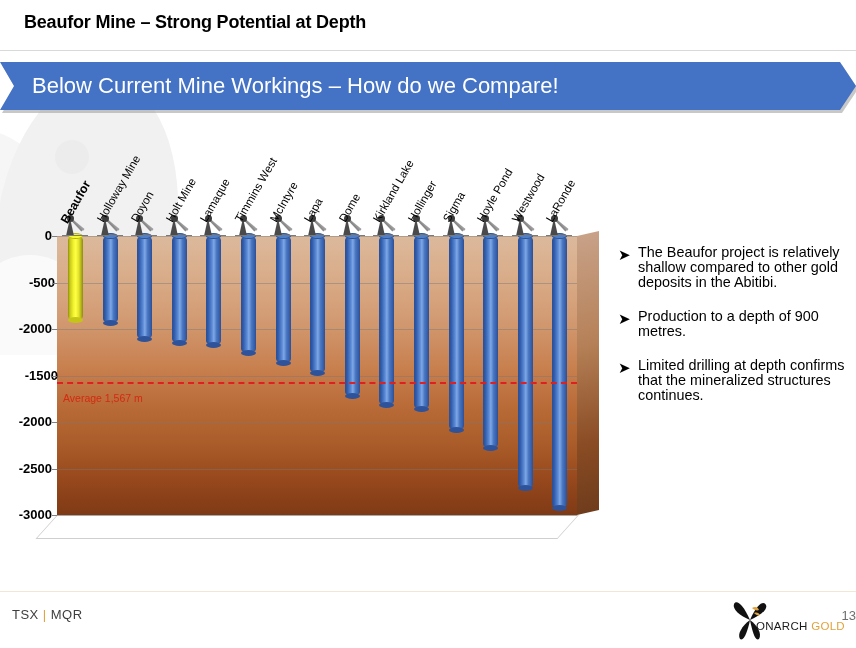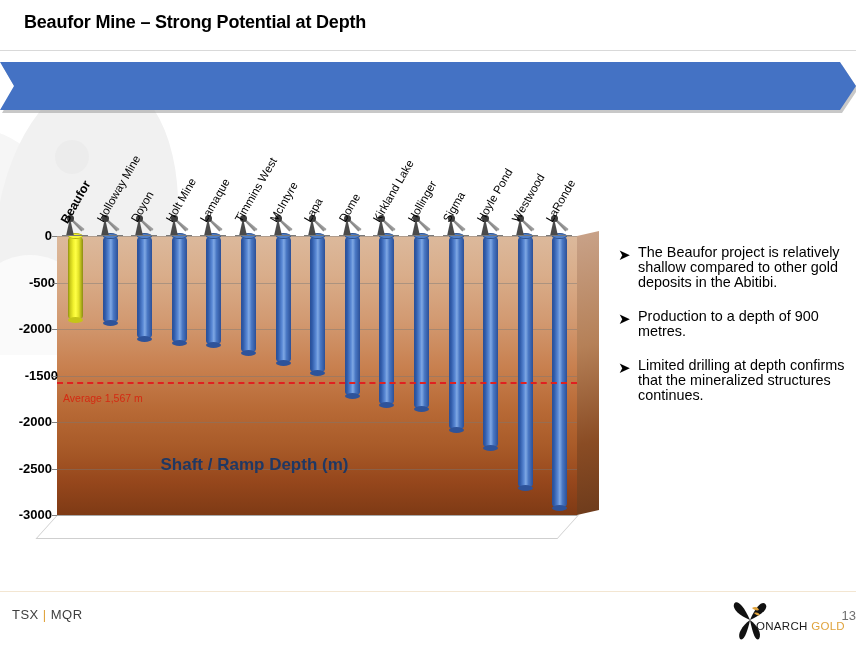--- a/index.html
+++ b/index.html
@@ -163,20 +163,21 @@
   <div class="wm-shape wm3"></div>
 
 </div>
 
 <div class="title">Beaufor Mine – Strong Potential at Depth</div>
 <div class="title-rule"></div>
 
 <div class="banner-wrap">
   <div class="banner-shadow"></div>
   <div class="banner"></div>
+  <div class="banner-text">Below Current Mine Workings – How do we Compare!</div>
 </div>
 
 <div class="chart">
   <div class="wall-side"></div>
   <div class="floor"></div>
   <div class="plot">
     <div class="wall"></div>
     <div id="gridlines">
         <div class="gridline" style="top: 0px;"></div>
         <div class="gridline" style="top: 46.5px;"></div>
@@ -258,21 +259,20 @@
           <div class="cap"></div>
         </div>
         <div class="bar blue" style="left: 495.4px; top: 0px; height: 272.025px;">
           <div class="body"></div>
           <div class="foot"></div>
           <div class="cap"></div>
         </div>
       </div>
     <div class="avg-line" id="avg-line" style="top: 145.731px;"></div>
     <div class="avg-label" id="avg-label" style="top: 155.731px;">Average 1,567 m</div>
-    <div class="plot-caption" id="plot-caption" style="top: 218.55px;">Shaft / Ramp Depth (m)</div>
   </div>
   <div id="yaxis">
       <div class="ytick" style="top: 113px; left: 0px;">0</div>
       <div class="ytickmark" style="top: 121px;"></div>
       <div class="ytick" style="top: 159.5px; left: 16px; text-align: center;">-500</div>
       <div class="ytickmark" style="top: 167.5px;"></div>
       <div class="ytick" style="top: 206px; left: 0px;">-2000</div>
       <div class="ytickmark" style="top: 214px;"></div>
       <div class="ytick" style="top: 252.5px; left: 6px;">-1500</div>
       <div class="ytickmark" style="top: 260.5px;"></div>

